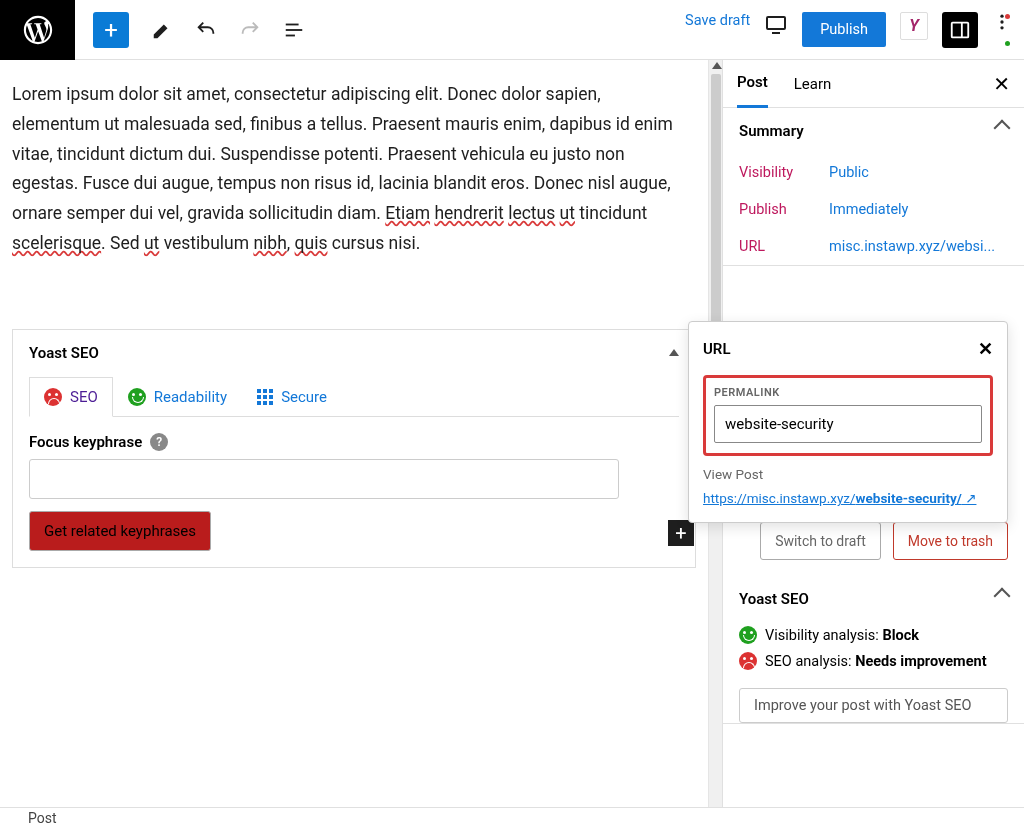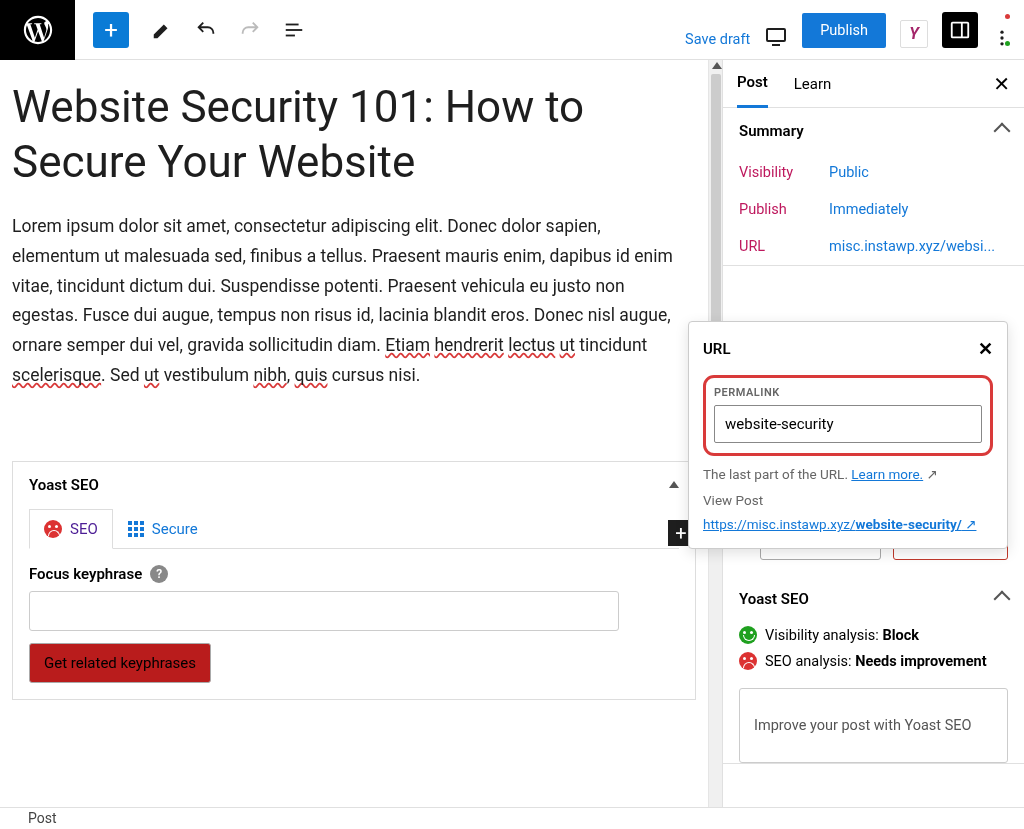--- a/index.html
+++ b/index.html
@@ -4,21 +4,21 @@
 <style>
 *{box-sizing:border-box;margin:0;padding:0;font-family:-apple-system,BlinkMacSystemFont,"Segoe UI",Roboto,sans-serif}
 body{width:1024px;height:829px;background:#fff;overflow:hidden;position:relative}
 .top-bar{height:60px;display:flex;align-items:center;border-bottom:1px solid #e0e0e0;position:relative;z-index:5}
 .wp-logo{width:75px;height:60px;background:#000;display:flex;align-items:center;justify-content:center}
 .wp-logo svg{width:34px;height:34px;fill:#fff}
 .toolbar-left{display:flex;align-items:center;gap:22px;padding-left:18px}
 .btn-add{width:36px;height:36px;background:#0a7bd6;border-radius:3px;display:flex;align-items:center;justify-content:center;color:#fff;font-size:24px;cursor:pointer}
 .ico{display:flex;align-items:center;justify-content:center;cursor:pointer;color:#1e1e1e}
 .ico.dim{color:#bbb}
-.toolbar-right{position:absolute;right:12px;display:flex;align-items:flex-end;gap:14px}
+.toolbar-right{position:absolute;right:12px;display:flex;align-items:flex-start;gap:14px}
 .save-draft{color:#1378d8;font-size:14.5px;cursor:pointer}
 .publish-btn{background:#1378d8;color:#fff;padding:9px 18px;border-radius:2px;font-size:14.5px;cursor:pointer}
 .yoast-ico{width:28px;height:28px;display:flex;align-items:center;justify-content:center;font-style:italic;font-weight:bold;border:1px solid #ddd;border-radius:2px}
 .sidebar-toggle{width:36px;height:36px;background:#000;display:flex;align-items:center;justify-content:center;border-radius:3px}
 .main{display:flex;height:calc(100% - 82px)}
 .editor{flex:1;padding:20px 12px 0 12px;overflow:hidden;position:relative}
 .post-title{font-size:44px;font-weight:400;line-height:1.25;margin-bottom:22px;color:#1e1e1e}
 .post-body{font-size:17.5px;line-height:1.7;color:#1e1e1e;max-width:670px}
 .spell{text-decoration:underline wavy #d93a3a;text-decoration-skip-ink:none}
 .add-block{position:absolute;top:460px;right:14px;width:26px;height:26px;background:#1e1e1e;color:#fff;display:flex;align-items:center;justify-content:center;font-size:20px;cursor:pointer}
@@ -45,40 +45,40 @@
 .kp-input{width:100%;max-width:590px;height:40px;border:1px solid #ccc;border-radius:3px;padding:0 10px}
 .kp-btn{margin-top:12px;padding:10px 14px;border:1px solid #aaa;border-radius:3px;background:#b91c1c;font-size:15px;cursor:pointer}
 .scroll-track{width:14px;background:#f0f0f0;border-left:1px solid #e5e5e5;position:relative}
 .scroll-thumb{position:absolute;left:2px;width:10px;background:#ccc;border-radius:2px}
 .sidebar{width:302px;border-left:1px solid #e0e0e0;background:#fff;position:relative}
 .side-tabs{display:flex;align-items:center;border-bottom:1px solid #e0e0e0;padding:0 14px;height:48px;position:relative}
 .side-tab{padding:14px 0;margin-right:26px;font-size:15px;cursor:pointer}
 .side-tab.active{font-weight:600;border-bottom:3px solid #1378d8;color:#000}
 .side-close{position:absolute;right:14px;font-size:20px;cursor:pointer}
 .side-section{border-bottom:1px solid #e0e0e0}
-.side-section-head{display:flex;justify-content:space-between;align-items:center;padding:14px 16px;cursor:pointer}
+.side-section-head{display:flex;justify-content:space-between;padding:14px 16px;cursor:pointer}
 .side-section-head span{font-weight:600;font-size:15px}
 .side-row{display:flex;padding:10px 16px;font-size:14.5px}
 .side-row-label{width:90px;color:#be185d}
 .side-row-val{color:#1378d8;cursor:pointer}
 .chev{width:12px;height:12px;border-right:2px solid #555;border-bottom:2px solid #555;transform:rotate(-135deg)}
 .popover{position:absolute;top:321px;left:688px;width:320px;background:#fff;border:1px solid #ccc;border-radius:4px;box-shadow:0 4px 14px rgba(0,0,0,.12);z-index:10;padding:16px 14px}
 .pop-head{display:flex;justify-content:space-between;align-items:center;margin-bottom:16px}
 .pop-head span{font-weight:600;font-size:15px}
-.highlight-box{border:3px solid #d93a3a;border-radius:11px;padding:8px 8px 10px}
+.highlight-box{border:3px solid #d93a3a;border-radius:4px;padding:8px 8px 10px}
 .perm-label{font-size:11px;letter-spacing:.5px;color:#666;font-weight:600;margin-bottom:6px}
 .perm-input{width:100%;height:38px;border:1px solid #888;border-radius:2px;padding:0 10px;font-size:15px}
 .pop-help{font-size:13.5px;color:#666;margin-top:10px}
 .pop-help a{color:#1378d8;text-decoration:underline}
 .pop-link{font-size:13.5px;color:#1378d8;text-decoration:underline;margin-top:8px;display:block;word-break:break-all}
 .side-actions{display:flex;gap:12px;padding:16px;justify-content:flex-end}
 .side-btn{padding:10px 14px;border:1px solid #aaa;border-radius:3px;font-size:14px;background:#fff;cursor:pointer;color:#666}
 .side-btn.danger{color:#c0392b;border-color:#c0392b}
 .analysis-row{display:flex;align-items:center;gap:8px;padding:4px 16px;font-size:14.5px}
-.improve-btn{margin:14px 16px 0;padding:28px 14px;border:1px solid #ccc;border-radius:3px;font-size:14.5px;cursor:pointer;color:#555}
+.improve-btn{margin:14px 16px 0;padding:8px 14px;border:1px solid #ccc;border-radius:3px;font-size:14.5px;cursor:pointer;color:#555}
 .footer{position:absolute;bottom:0;left:0;right:0;height:22px;border-top:1px solid #e0e0e0;padding:2px 28px;font-size:14px;color:#444;background:#fff}
 .arr-tri{width:0;height:0;border-left:5px solid transparent;border-right:5px solid transparent;border-bottom:7px solid #555}
 </style>
 </head>
 <body>
 
 <div class="top-bar">
   <div class="wp-logo">
     <svg viewBox="0 0 24 24">
         <path d="M12 2C6.5 2 2 6.5 2 12s4.5 10 10 10 10-4.5 10-10S17.5 2 12 2zM3.5 12c0-1.2.3-2.4.7-3.4l4 11C5.6 18.1 3.5 15.3 3.5 12zm8.5 8.5c-.8 0-1.6-.1-2.4-.3l2.5-7.4 2.6 7.1c0 .1 0 .1.1.1-.9.3-1.8.5-2.8.5zm1.2-12.5c.5 0 1-.1 1-.1.5 0 .4-.7-.1-.7 0 0-1.4.1-2.3.1-.8 0-2.2-.1-2.2-.1-.5 0-.5.7-.1.7 0 0 .4.1.9.1l1.3 3.7-1.9 5.7-3.2-9.4c.5 0 1-.1 1-.1.5 0 .4-.7-.1-.7 0 0-1.4.1-2.3.1h-.5C6.2 5 8.9 3.5 12 3.5c2.3 0 4.4.9 5.9 2.3h-.1c-.8 0-1.4.7-1.4 1.5 0 .7.4 1.3.8 2 .3.6.7 1.3.7 2.4 0 .7-.3 1.6-.7 2.8l-.9 2.9-3.1-9.4zm6.2-.3c.7 1.3 1.1 2.8 1.1 4.3 0 3.3-1.8 6.2-4.5 7.7l2.6-7.5c.5-1.2.6-2.2.6-3.1 0-.5 0-1-.1-1.4h.3z"></path>
@@ -134,33 +134,36 @@
           <circle cx="12" cy="5" r="2"></circle>
           <circle cx="12" cy="12" r="2"></circle>
           <circle cx="12" cy="19" r="2"></circle>
         </svg>
       </div>
   </div>
 </div>
 
 <div class="main">
   <div class="editor">
-    <h1 class="post-title">Website Security 101: How to Secure Your Website</h1>
     <p class="post-body"><span>Lorem ipsum dolor sit amet, consectetur adipiscing elit. Donec dolor sapien, elementum ut malesuada sed, finibus a tellus. Praesent mauris enim, dapibus id enim vitae, tincidunt dictum dui. Suspendisse potenti. Praesent vehicula eu justo non egestas. Fusce dui augue, tempus non risus id, lacinia blandit eros. Donec nisl augue, ornare semper dui vel, gravida sollicitudin diam. </span><span class="spell">Etiam</span><span> </span><span class="spell">hendrerit</span><span> </span><span class="spell">lectus</span><span> </span><span class="spell">ut</span><span> tincidunt </span><span class="spell">scelerisque</span><span>. Sed </span><span class="spell">ut</span><span> vestibulum </span><span class="spell">nibh</span><span>, </span><span class="spell">quis</span><span> cursus nisi.</span></p>
     <div class="add-block">+</div>
 
     <div class="yoast-panel">
       <div class="yoast-head">
         <span>Yoast SEO</span>
         <span class="arr-tri"></span>
       </div>
       <div class="yoast-tabs">
         <div class="yoast-tab active">
             <span class="face sad"></span>
             <span>SEO</span>
+          </div>
+        <div class="yoast-tab">
+            <span class="face happy"></span>
+            <span>Readability</span>
           </div>
         <div class="yoast-tab">
             <span class="grid-ico">
               <i></i>
               <i></i>
               <i></i>
               <i></i>
               <i></i>
               <i></i>
               <i></i>
@@ -238,18 +241,17 @@
 
 <div class="popover">
   <div class="pop-head">
     <span>URL</span>
     <span style="cursor:pointer;font-size:18px">✕</span>
   </div>
   <div class="highlight-box">
     <div class="perm-label">PERMALINK</div>
     <input class="perm-input" value="website-security" style="">
   </div>
-  <div class="pop-help"><span>The last part of the URL. </span><a>Learn more.</a> ↗</div>
   <div class="pop-help">View Post</div>
   <a class="pop-link"><span>https://misc.instawp.xyz/</span><b>website-security/</b> ↗</a>
 </div>
 
 <div class="footer">Post</div>
 
 </body></html>

